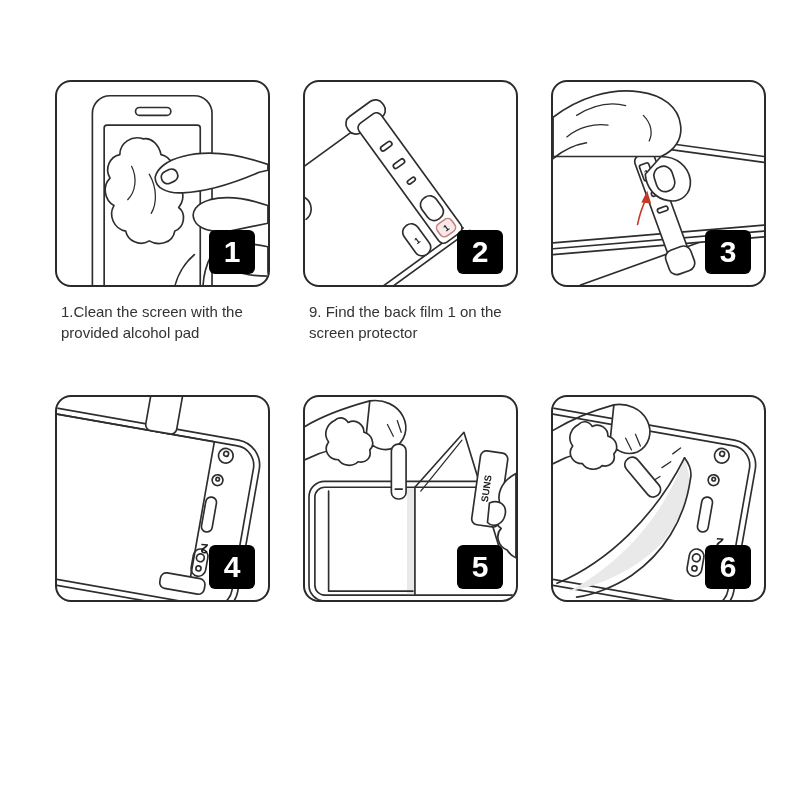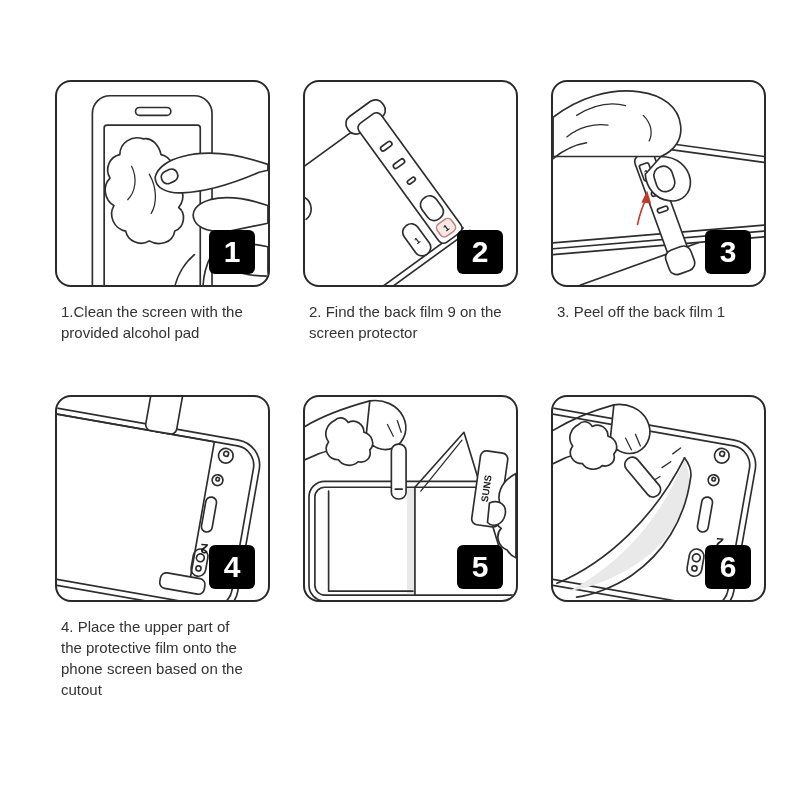--- a/index.html
+++ b/index.html
@@ -77,21 +77,21 @@
             <rect class="ln" x="99" y="120" width="18" height="26" rx="8"></rect>
             <rect class="wf" x="68" y="132" width="17" height="36" rx="8"></rect>
             <text x="76.5" y="154" font-size="9" font-weight="bold" text-anchor="middle">1</text>
             <rect class="redtab" x="99" y="150" width="18" height="15" rx="5"></rect>
             <text x="108" y="161" font-size="9" font-weight="bold" text-anchor="middle" fill="#b05050">1</text>
           </g>
           <path class="ln" d="M0,118 C7,122 9,134 1,140"></path>
         </svg>
         <div class="badge">2</div>
       </div>
-      <div class="caption">2. Find the back film 9 on the
+      <div class="caption">9. Find the back film 1 on the
 screen protector</div>
     </div>
 
     <div class="cell">
       <div class="panel">
         <svg width="211" height="203" viewBox="0 0 215 207">
           <path class="ln" d="M120,63 L215,76"></path>
           <path class="ln" d="M120,69 L215,82"></path>
           <path class="ln" d="M0,164 L215,146"></path>
           <path class="ln" d="M0,170 L215,152"></path>
@@ -112,21 +112,20 @@
             <path class="ln thin" d="M24,34 C40,24 58,20 74,24"></path>
             <path class="ln thin" d="M14,56 C26,46 42,42 56,44"></path>
             <path class="ln thin" d="M92,34 C100,42 102,52 98,60"></path>
             <path class="ln" d="M0,78 C10,70 22,64 34,62"></path>
           </g>
           <path class="red" d="M86,146 C88,136 91,127 95,119"></path>
           <polygon class="redhead" points="90,123 96,111 100,124"></polygon>
         </svg>
         <div class="badge">3</div>
       </div>
-      <div class="caption">3. Peel off the back film 1</div>
     </div>
 
     <div class="cell">
       <div class="panel">
         <svg width="211" height="203" viewBox="0 0 215 207">
           <g transform="rotate(10 100 100)">
             <rect class="ln" x="-60" y="30" width="260" height="178" rx="26"></rect>
             <rect class="ln" x="-54" y="36" width="248" height="166" rx="20"></rect>
             <path class="ln" d="M-60,36 L150,36"></path>
             <path class="ln" d="M150,36 L150,190"></path>
@@ -138,24 +137,20 @@
             <rect class="ln" x="152" y="92" width="11" height="36" rx="5.5"></rect>
             <rect class="ln" x="149" y="146" width="15" height="28" rx="7.5"></rect>
             <circle class="ln" cx="156.5" cy="155" r="4"></circle>
             <circle class="ln" cx="156.5" cy="166" r="2.6"></circle>
             <rect class="wf" x="120" y="176" width="46" height="16" rx="6"></rect>
           </g>
           <text x="150" y="160" font-size="14" font-weight="bold" transform="rotate(185 152 155)">2</text>
         </svg>
         <div class="badge">4</div>
       </div>
-      <div class="caption">4. Place the upper part of
-the protective film onto the
-phone screen based on the
-cutout</div>
     </div>
 
     <div class="cell">
       <div class="panel">
         <svg width="211" height="203" viewBox="0 0 215 207">
           <g>
             <rect class="ln" x="4" y="86" width="235" height="122" rx="16"></rect>
             <rect class="ln" x="10" y="92" width="223" height="110" rx="10"></rect>
           </g>
           <rect class="gray" x="104" y="93" width="9" height="108"></rect>

